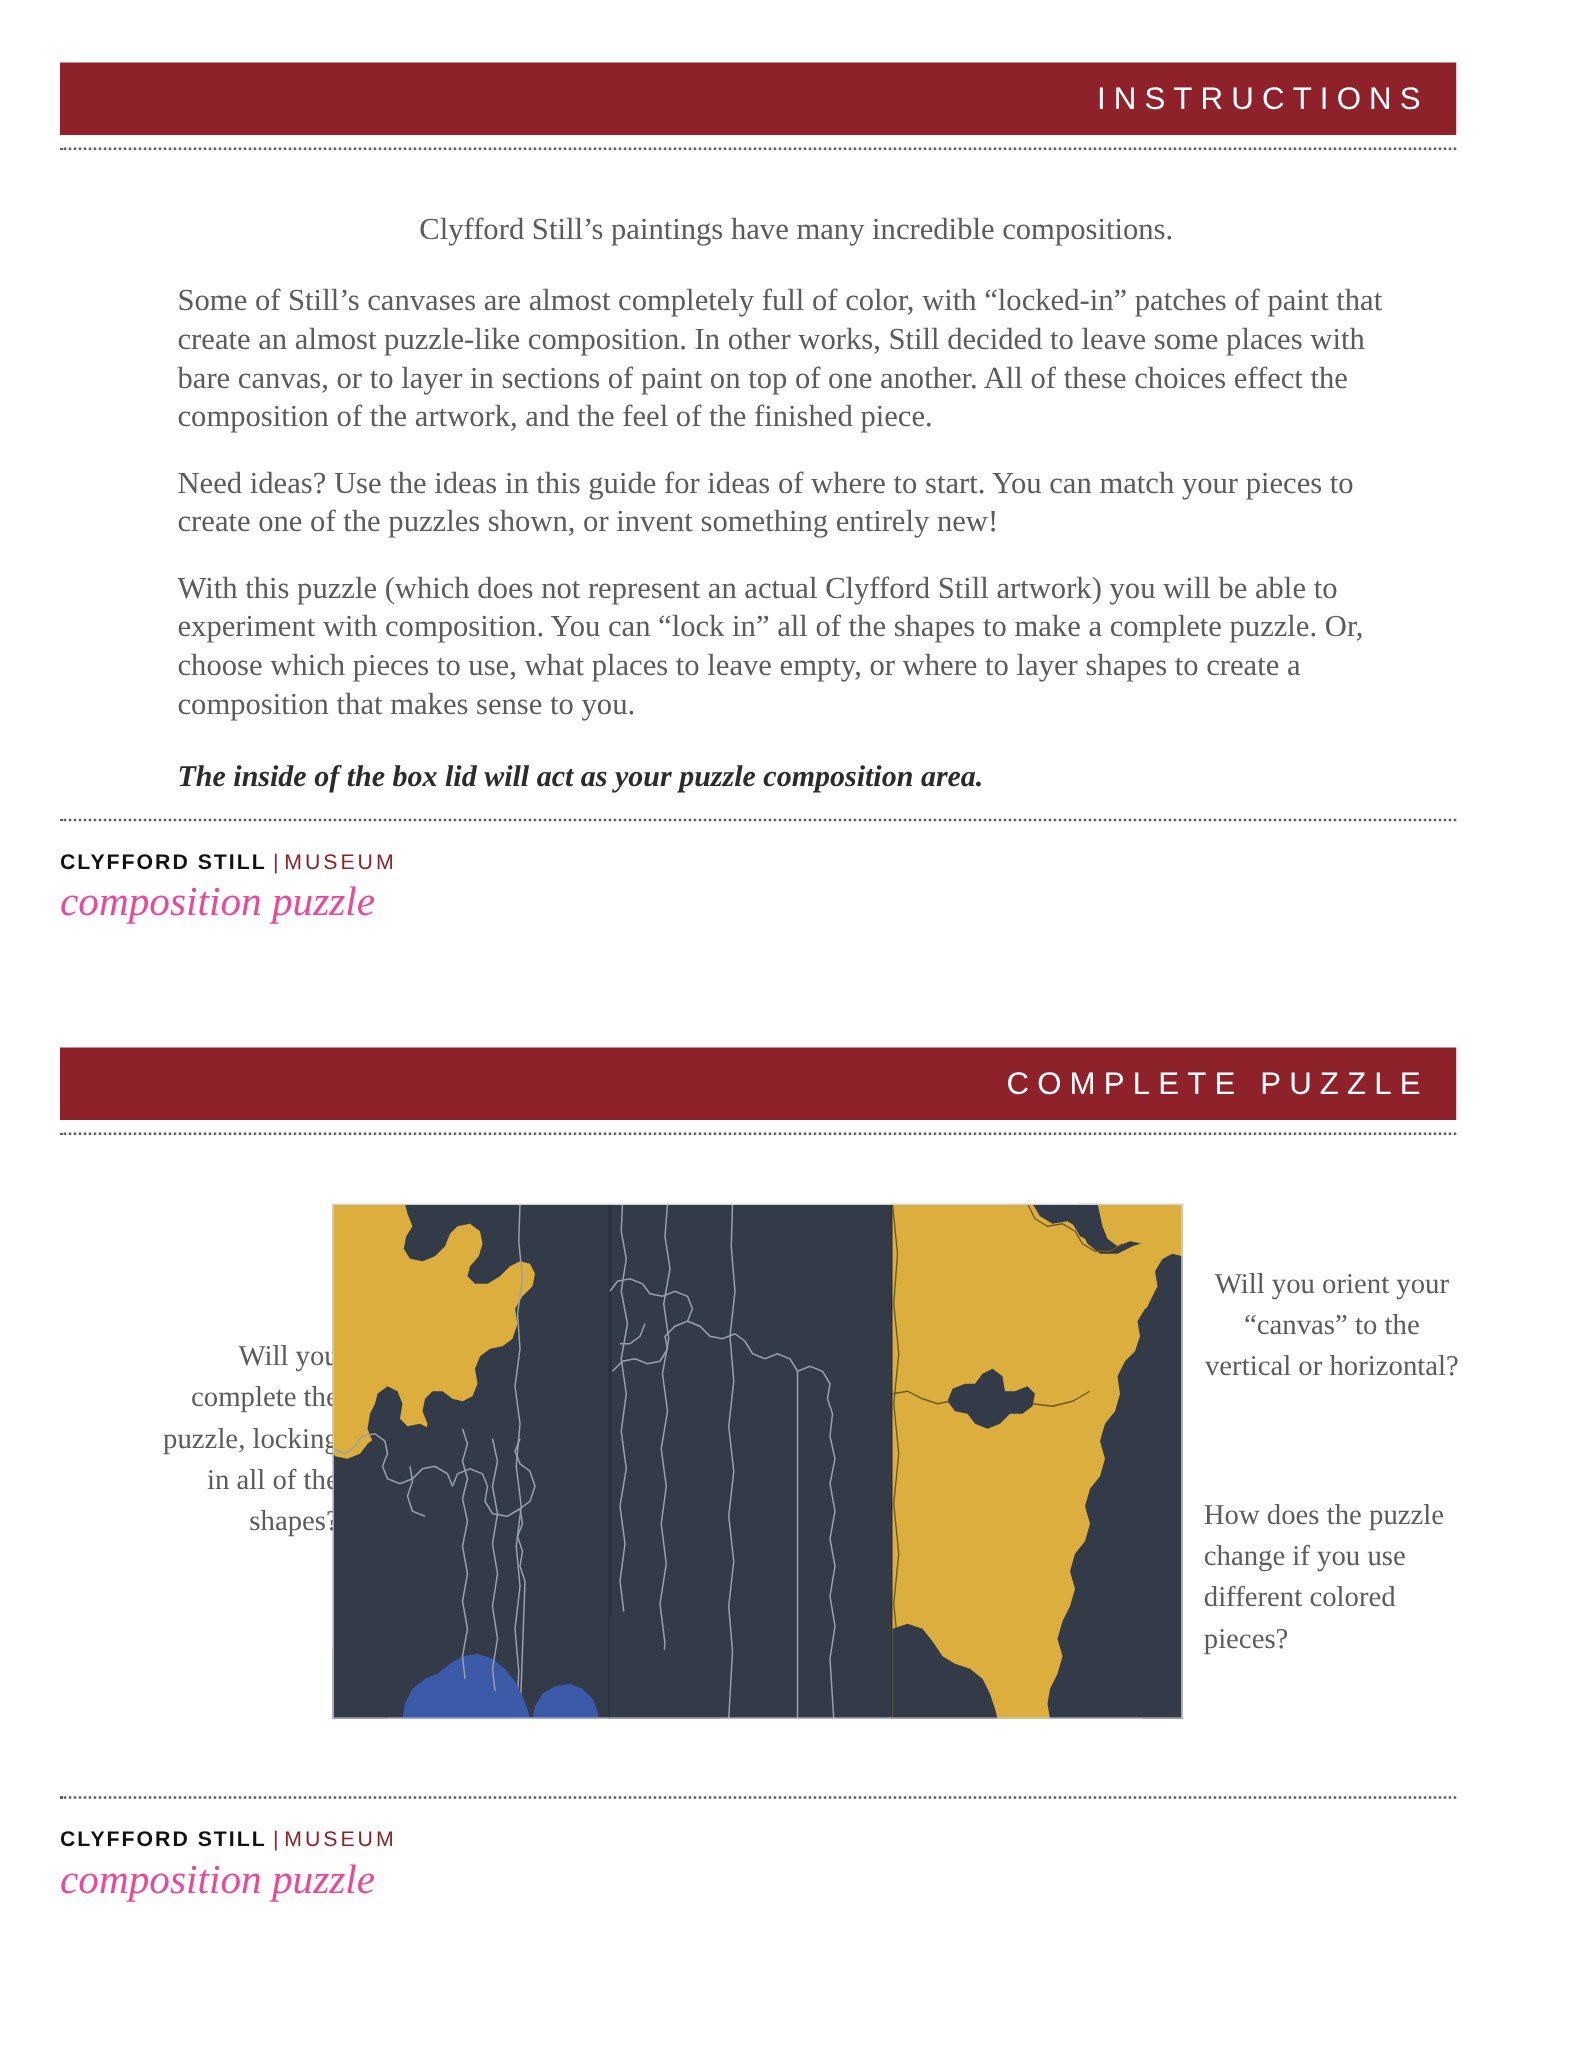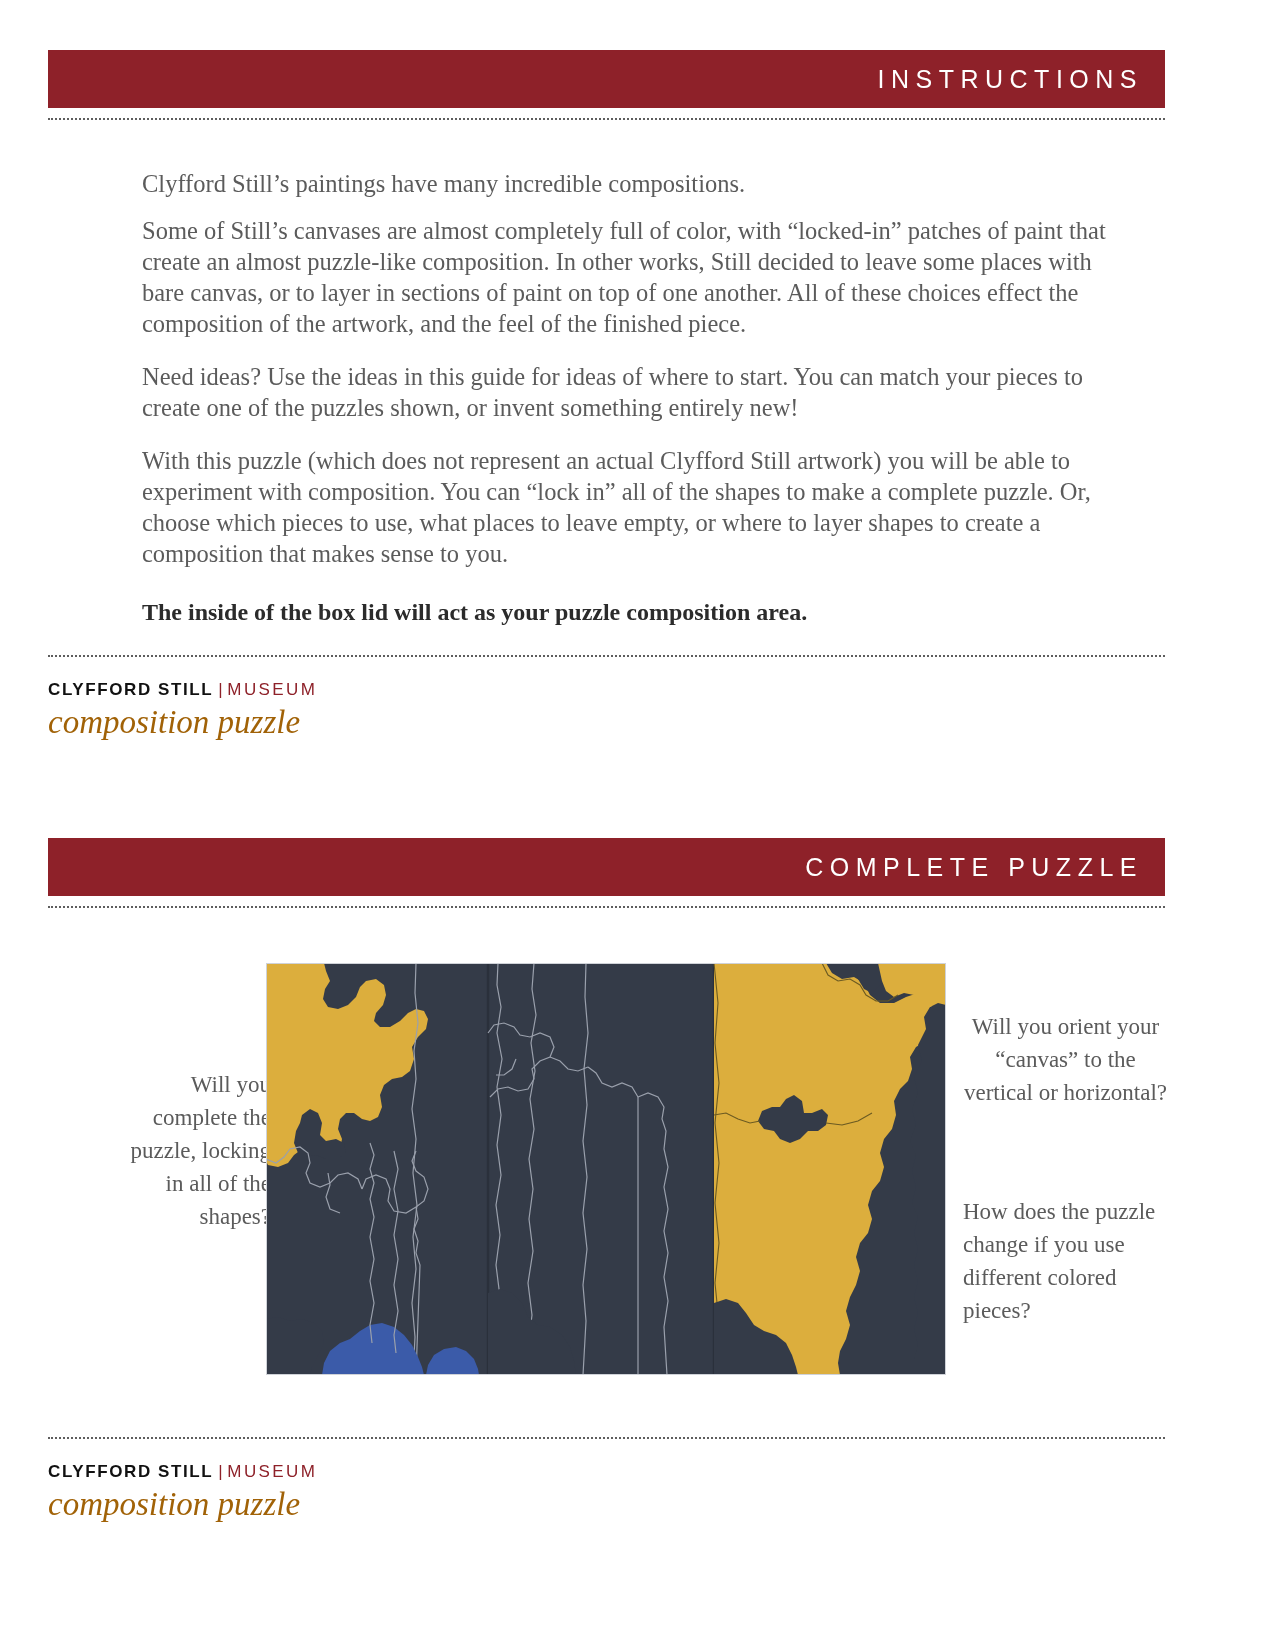--- a/index.html
+++ b/index.html
@@ -60,23 +60,24 @@
   .body-copy {
     position: absolute;
     left: 142px;
     top: 168px;
     width: 990px;
     color: #5b5b5b;
     font-size: 24.5px;
     line-height: 31px;
   }
   .body-copy p { margin: 0 0 22px 0; }
-  .body-copy p.lead-in { margin-bottom: 16px; }
+  .body-copy p.lead-in { margin-bottom: 26px; text-align: center; }
   .body-copy p.emphasis {
     font-weight: bold;
+    font-style: italic;
     color: #2b2b2b;
     margin-top: 28px;
     margin-bottom: 0;
     font-size: 24px;
   }
 
   
   .footer {
     position: absolute;
     left: 48px;
@@ -110,21 +111,21 @@
     color: #8E2129;
     font-weight: 300;
     margin: 0 3px 0 5px;
   }
   .logo-museum {
     color: #8E2129;
     font-weight: 400;
     letter-spacing: 2.4px;
   }
   .logo-line2 {
-    color: #a16207;
+    color: #ec4899;
     font-style: italic;
     font-size: 33px;
     line-height: 1.1;
     margin-top: 6px;
     white-space: nowrap;
   }
 
   
   .figure-area {
     position: absolute;

